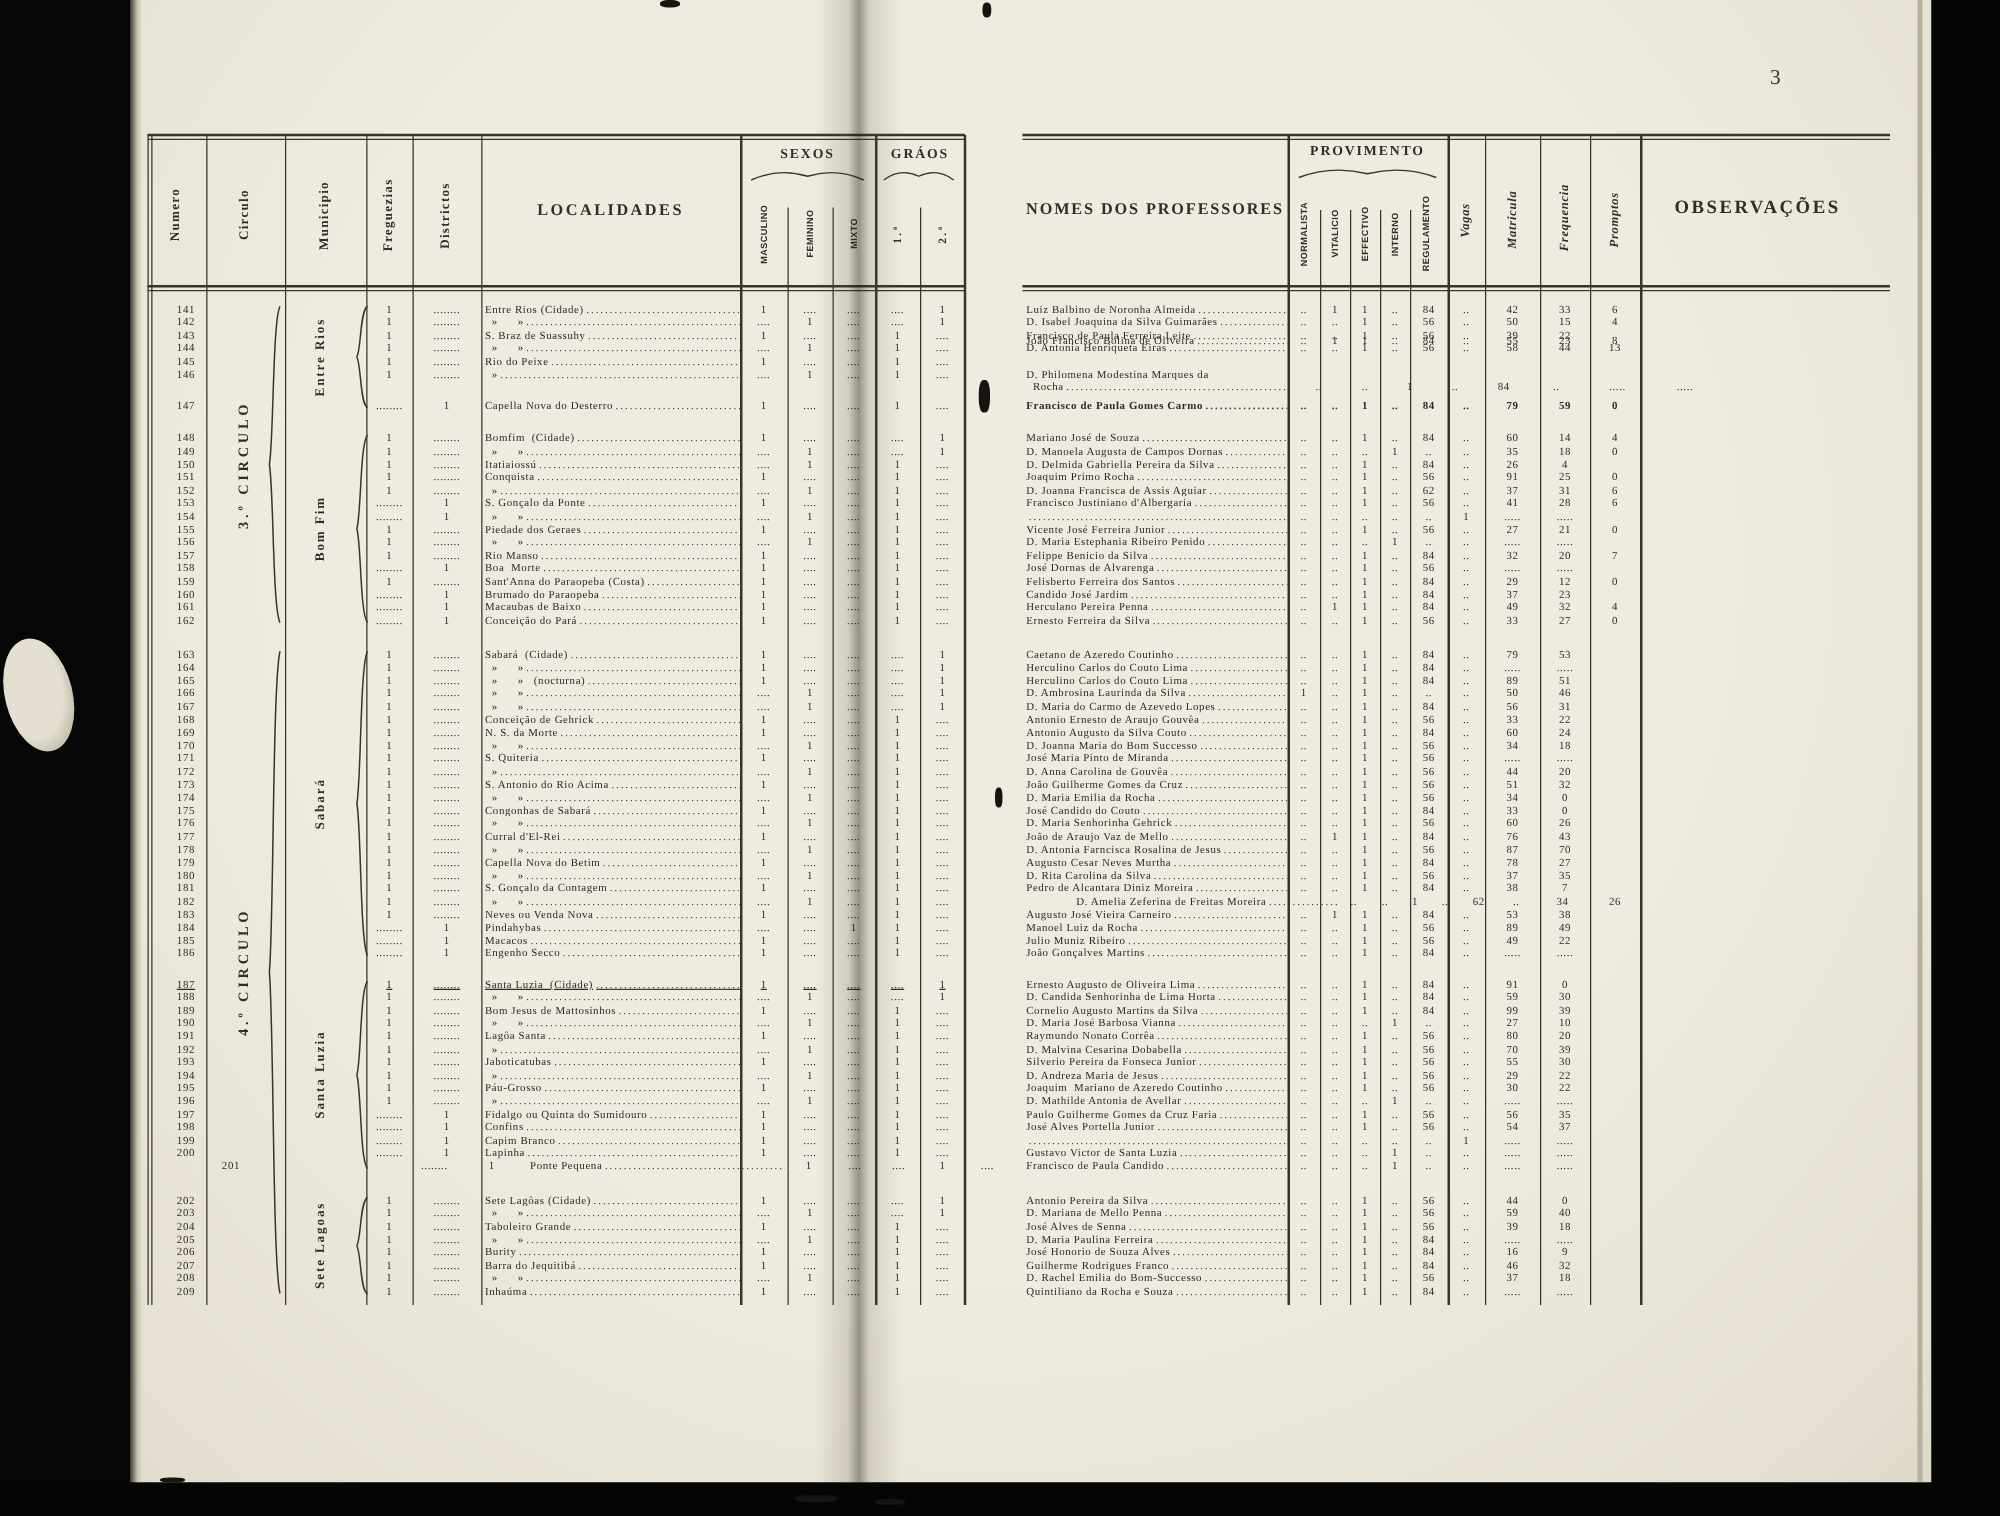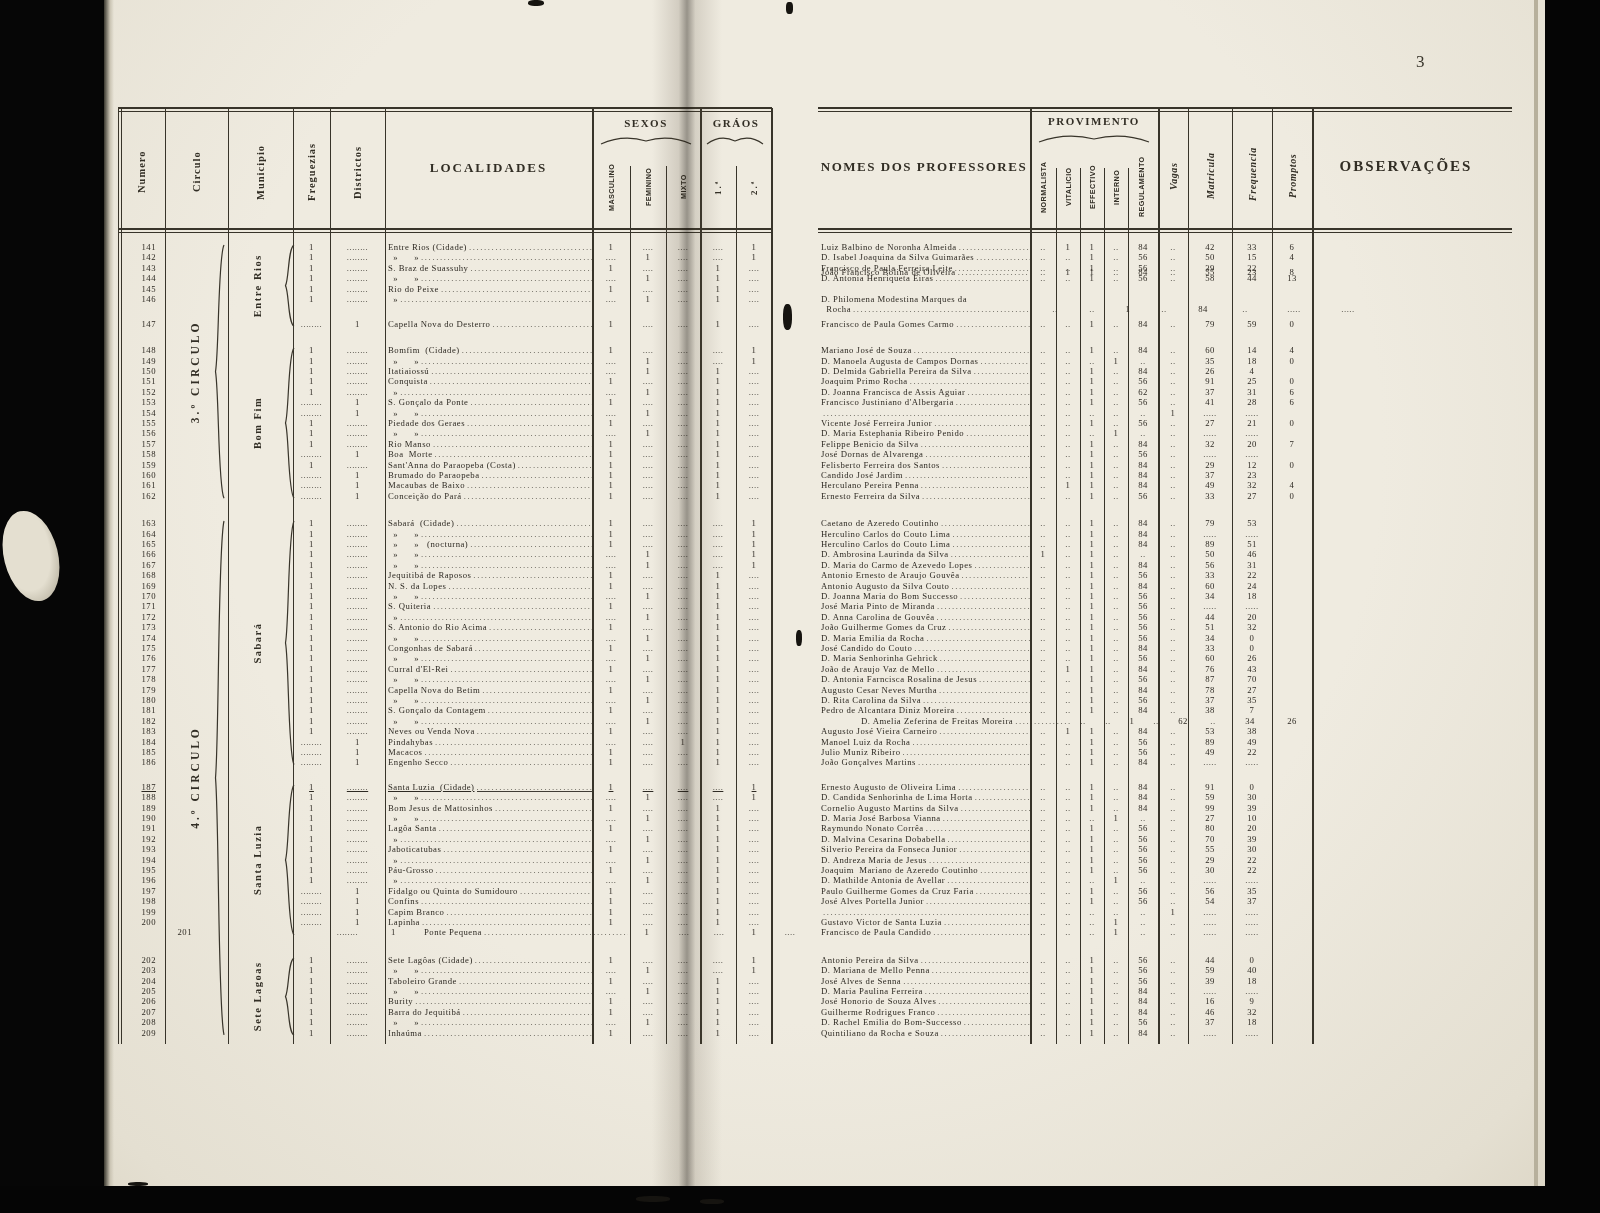--- a/index.html
+++ b/index.html
@@ -475,34 +475,34 @@
         <div class="c ">....</div>
         <div class="c ">....</div>
         <div class="c ">1</div>
       </div>
       <div class="row" style="top: 570.2px; height: 10.4px; width: 654px; grid-template-columns: 47px 63px 65px 37px 55px 207px 38px 36px 34px 36px 36px;">
         <div class="c cr">168</div>
         <div class="c "></div>
         <div class="c "></div>
         <div class="c ">1</div>
         <div class="c ">........</div>
-        <div class="c cf"><span class="t">Jequitibá de Raposos</span><span class="leader">................................................................................................................................................................</span></div>
+        <div class="c cf"><span class="t">Conceição de Gehrick</span><span class="leader">................................................................................................................................................................</span></div>
         <div class="c ">1</div>
         <div class="c ">....</div>
         <div class="c ">....</div>
         <div class="c ">1</div>
         <div class="c ">....</div>
       </div>
       <div class="row" style="top: 580.6px; height: 10.4px; width: 654px; grid-template-columns: 47px 63px 65px 37px 55px 207px 38px 36px 34px 36px 36px;">
         <div class="c cr">169</div>
         <div class="c "></div>
         <div class="c "></div>
         <div class="c ">1</div>
         <div class="c ">........</div>
-        <div class="c cf"><span class="t">N. S. da Lopes</span><span class="leader">................................................................................................................................................................</span></div>
+        <div class="c cf"><span class="t">N. S. da Morte</span><span class="leader">................................................................................................................................................................</span></div>
         <div class="c ">1</div>
         <div class="c ">....</div>
         <div class="c ">....</div>
         <div class="c ">1</div>
         <div class="c ">....</div>
       </div>
       <div class="row" style="top: 591px; height: 10.4px; width: 654px; grid-template-columns: 47px 63px 65px 37px 55px 207px 38px 36px 34px 36px 36px;">
         <div class="c cr">170</div>
         <div class="c "></div>
         <div class="c "></div>
@@ -1138,21 +1138,21 @@
         <div class="c ">..</div>
         <div class="c ">1</div>
         <div class="c ">..</div>
         <div class="c ">84</div>
         <div class="c ">..</div>
         <div class="c ">.....</div>
         <div class="c ">.....</div>
         <div class="c "></div>
         <div class="c "></div>
       </div>
-      <div class="row" style="top: 318.8px; height: 10.4px; width: 682px; grid-template-columns: 212px 26px 24px 24px 24px 30px 30px 44px 40px 40px 188px;">
+      <div class="row" style="top: 318.8px; height: 10.4px; width: 682px; grid-template-columns: 212px 26px 24px 24px 24px 30px 30px 44px 40px 40px 188px; font-weight: bold;">
         <div class="c cf"><span class="t">Francisco de Paula Gomes Carmo</span><span class="leader">................................................................................................................................................................</span></div>
         <div class="c ">..</div>
         <div class="c ">..</div>
         <div class="c ">1</div>
         <div class="c ">..</div>
         <div class="c ">84</div>
         <div class="c ">..</div>
         <div class="c ">79</div>
         <div class="c ">59</div>
         <div class="c ">0</div>

